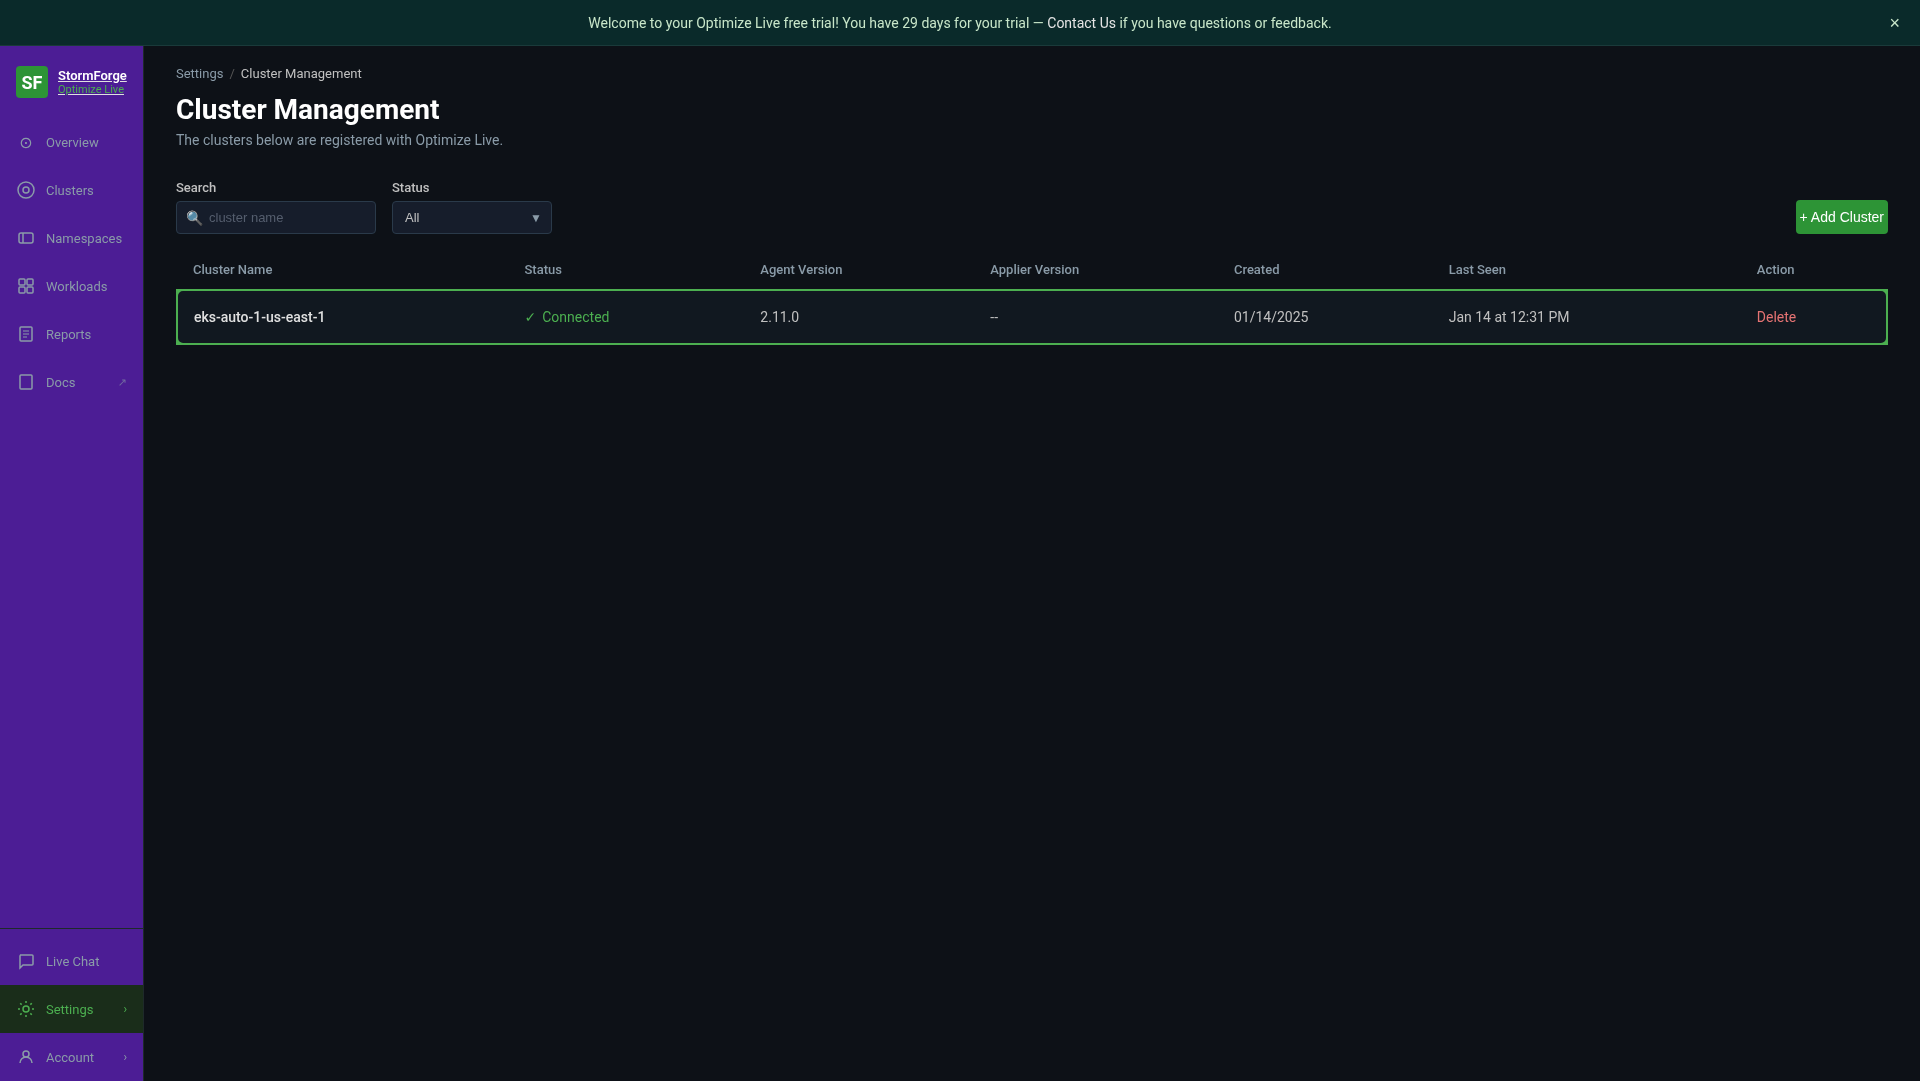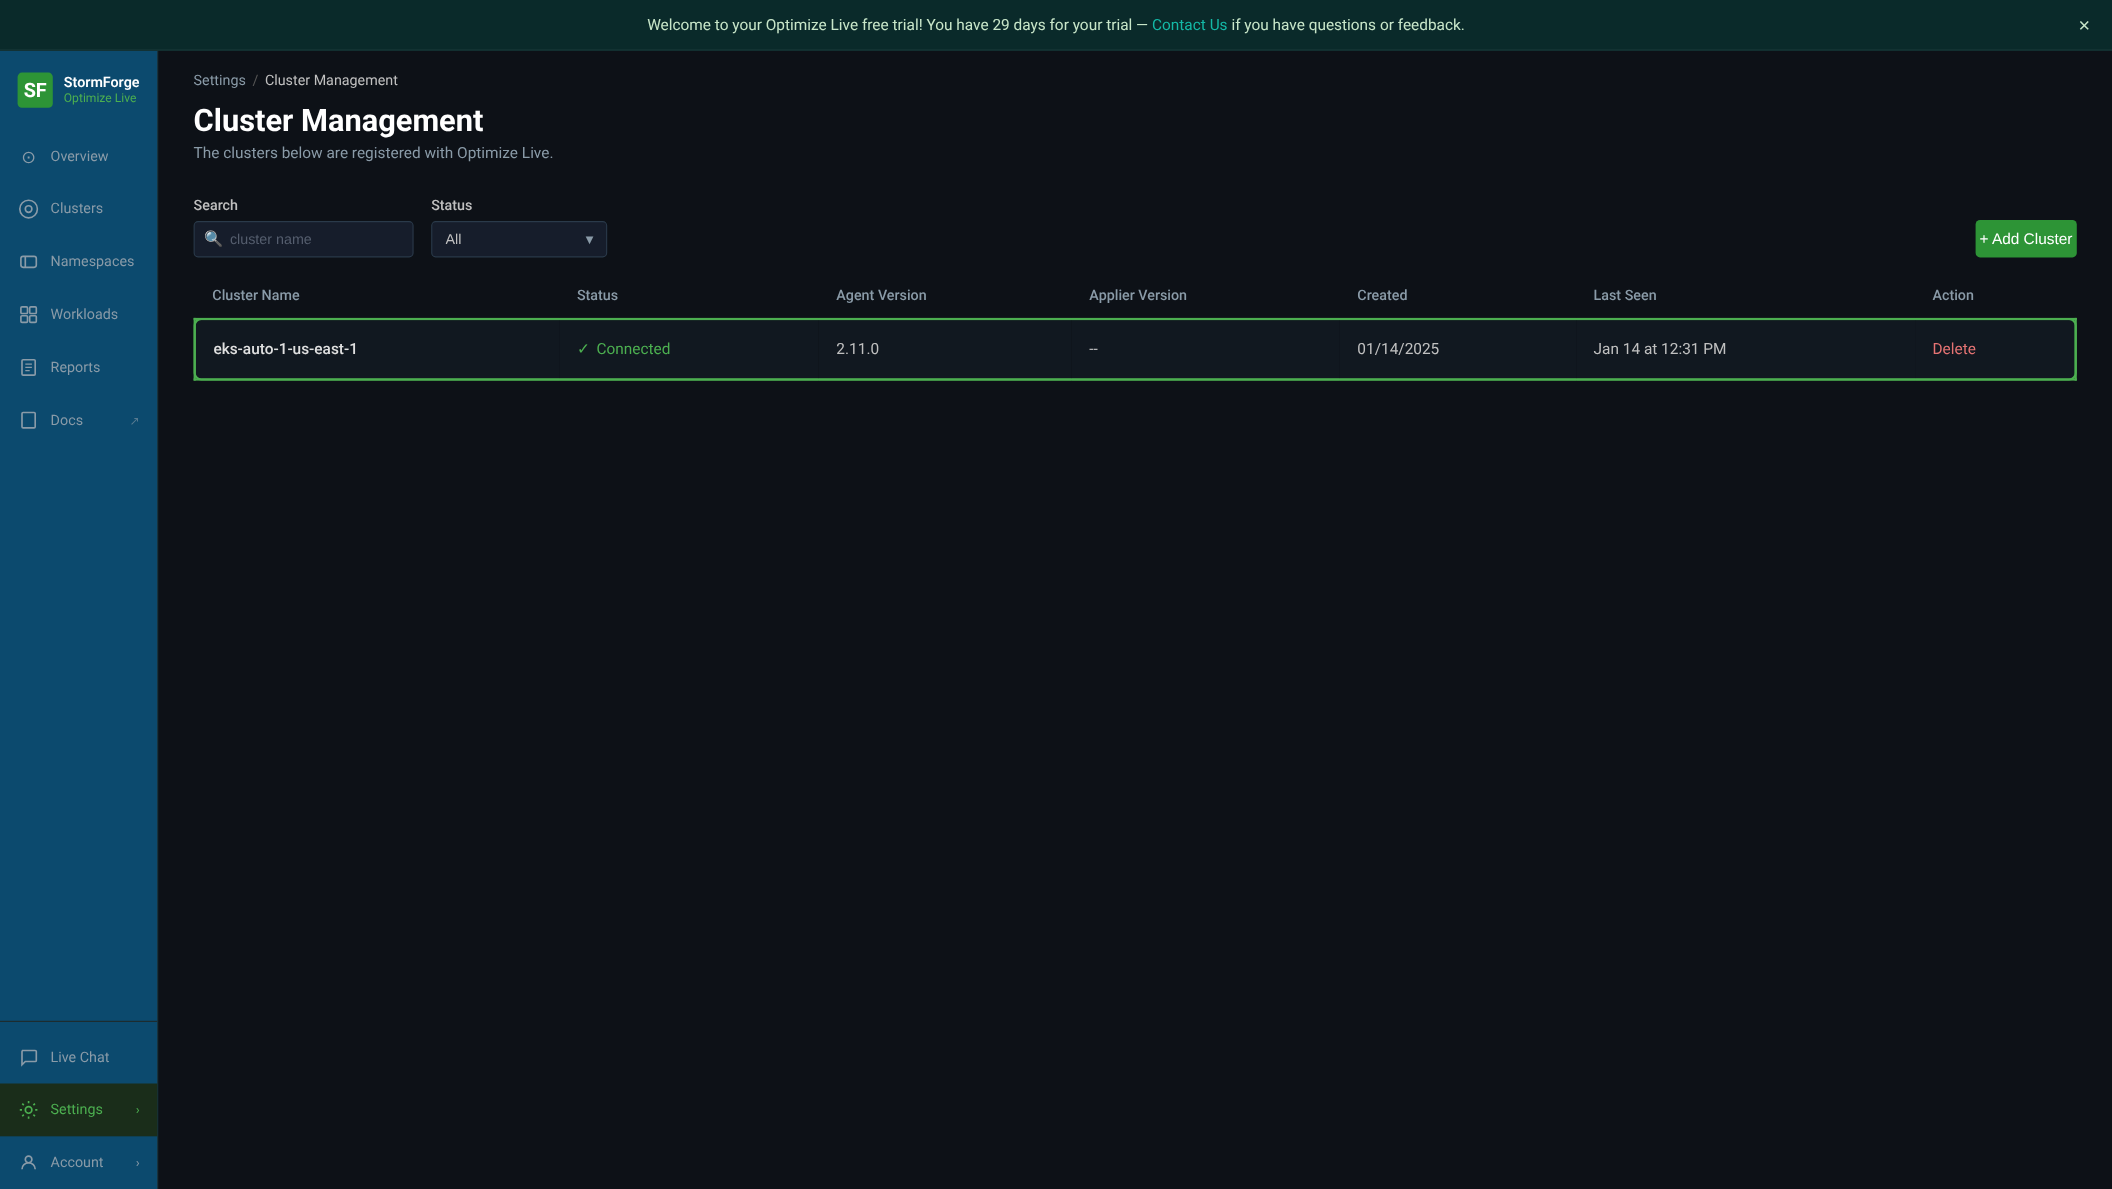--- a/index.html
+++ b/index.html
@@ -21,21 +21,21 @@
       padding: 10px 20px;
       font-size: 14px;
       display: flex;
       align-items: center;
       justify-content: center;
       position: relative;
       min-height: 46px;
       border-bottom: 1px solid #1a3a3a;
     }
     .top-banner a {
-      color: #14b8a6;
+      color: #e5e5e5;
       text-decoration: none;
     }
     .banner-close {
       position: absolute;
       right: 20px;
       top: 50%;
       transform: translateY(-50%);
       background: none;
       border: none;
       color: #c8e6c9;
@@ -46,21 +46,21 @@
 
     
     .app-body {
       display: flex;
       flex: 1;
     }
 
     
     .sidebar {
       width: 144px;
-      background: #0c4a6e;
+      background: #4c1d95;
       border-right: 1px solid #1e2a2a;
       display: flex;
       flex-direction: column;
       padding-top: 8px;
       min-height: calc(1081px - 46px);
     }
 
     .logo-area {
       display: flex;
       align-items: center;
@@ -75,20 +75,21 @@
       display: flex;
       align-items: center;
       justify-content: center;
       color: white;
       font-size: 18px;
       font-weight: bold;
     }
     .logo-text {
       display: flex;
       flex-direction: column;
+      text-decoration: underline;
     }
     .logo-title {
       color: #ffffff;
       font-size: 13px;
       font-weight: 600;
     }
     .logo-subtitle {
       color: #4caf50;
       font-size: 11px;
     }

